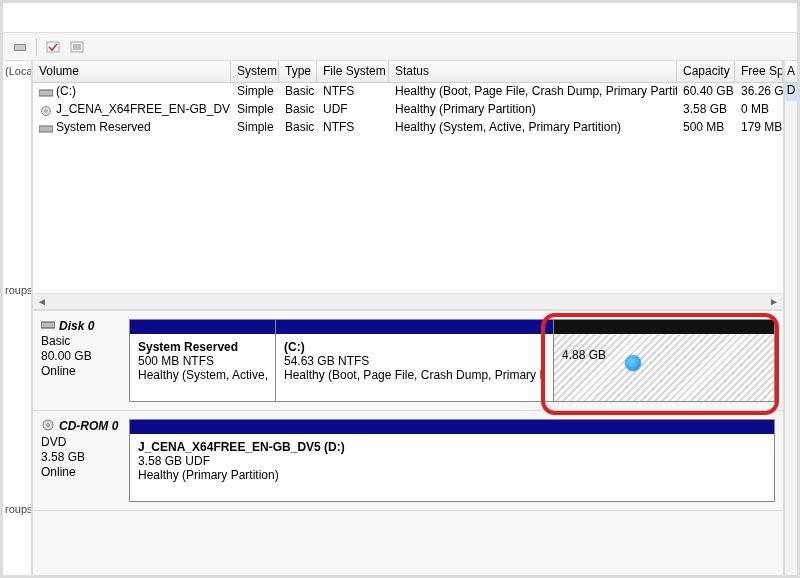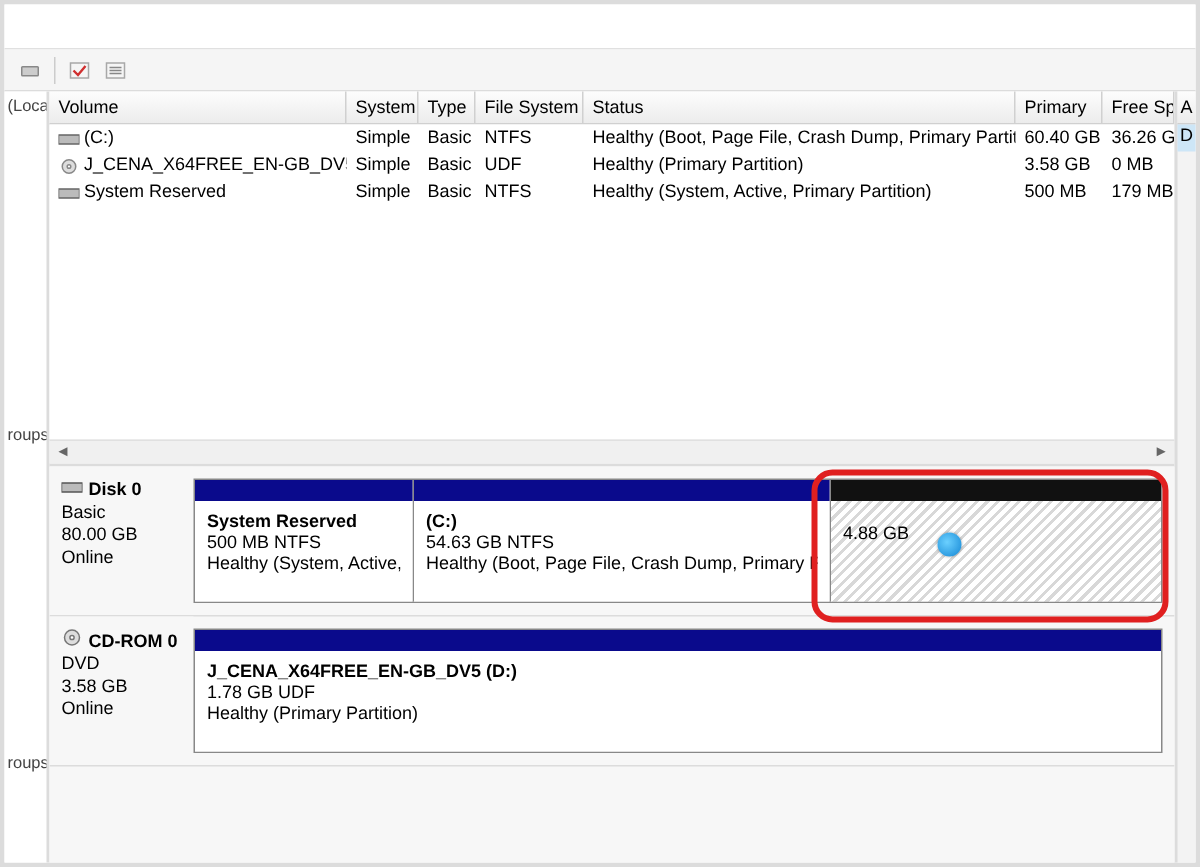--- a/index.html
+++ b/index.html
@@ -25,21 +25,21 @@
 .vol-row .cell { padding: 1px 6px; white-space: nowrap; overflow: hidden; }
 .icon-small { width: 14px; height: 10px; display: inline-block; margin-right: 3px; vertical-align: middle; }
 .icon-small svg { width: 14px; height: 10px; }
 
 .scroll-h { height: 16px; background: #f0f0f0; display: flex; align-items: center; justify-content: space-between; border-top: 1px solid #e0e0e0; }
 .scroll-h .arrow { font-size: 10px; color: #666; padding: 0 4px; }
 
 .graph-pane { flex: 1; background: #f7f7f7; overflow: hidden; position: relative; padding-bottom: 14px; }
 .disk-block { display: flex; border-bottom: 1px solid #dcdcdc; }
 .disk-info { width: 96px; padding: 8px; background: #f7f7f7; }
-.disk-info .dname { font-weight: bold; font-size: 12px; display: flex; align-items: flex-end; gap: 4px; }
+.disk-info .dname { font-weight: bold; font-size: 12px; display: flex; align-items: flex-start; gap: 4px; font-style: italic; }
 .disk-info .line { font-size: 12px; margin-top: 1px; }
 .disk-parts { flex: 1; border: 1px solid #888; margin: 8px 8px 8px 0; display: flex; min-width: 0; }
 .part { border-right: 1px solid #888; display: flex; flex-direction: column; min-width: 0; }
 .part:last-child { border-right: none; }
 .part .bar { height: 14px; }
 .bar-blue { background: #0a0a8c; }
 .bar-black { background: #111; }
 .part .body { flex: 1; padding: 6px 8px; background: #fff; font-size: 12px; overflow: hidden; display:block; }
 .part .body.hatch {
   background: repeating-linear-gradient(135deg, #fff, #fff 3px, #d8d8d8 3px, #d8d8d8 5px);
@@ -93,21 +93,21 @@
 
     <div class="main">
 
       <div class="vol-pane">
         <div class="vol-header">
           <div class="col" style="width:198px">Volume</div>
           <div class="col" style="width:48px">System</div>
           <div class="col" style="width:38px">Type</div>
           <div class="col" style="width:72px">File System</div>
           <div class="col" style="width:288px">Status</div>
-          <div class="col" style="width:58px">Primary</div>
+          <div class="col" style="width:58px">Capacity</div>
           <div class="col" style="flex:1">Free Sp</div>
         </div>
         <div class="vol-rows">
           <div class="vol-row">
             <div class="cell" style="width:198px">
               <span class="icon-small"><svg>
                     <rect x="0" y="2" width="14" height="6" fill="#bbb" stroke="#666"></rect>
                   </svg></span><span>(C:)</span>
             </div>
             <div class="cell" style="width:48px">Simple</div>
@@ -202,21 +202,21 @@
             </div>
             <div class="line">DVD</div>
             <div class="line">3.58 GB</div>
             <div class="line">Online</div>
           </div>
           <div class="disk-parts">
             <div class="part" style="flex:1">
               <div class="bar bar-blue"></div>
               <div class="body">
                 <div class="pname">J_CENA_X64FREE_EN-GB_DV5 (D:)</div>
-                <div class="pline">1.78 GB UDF</div>
+                <div class="pline">3.58 GB UDF</div>
                 <div class="pline">Healthy (Primary Partition)</div>
               </div>
             </div>
           </div>
         </div>
 
         <div class="highlight-red" style="left:508px; top:2px; width:238px; height:102px;"></div>
         <div class="cursor-dot" style="left:592px; top:44px;"></div>
       </div>
 

